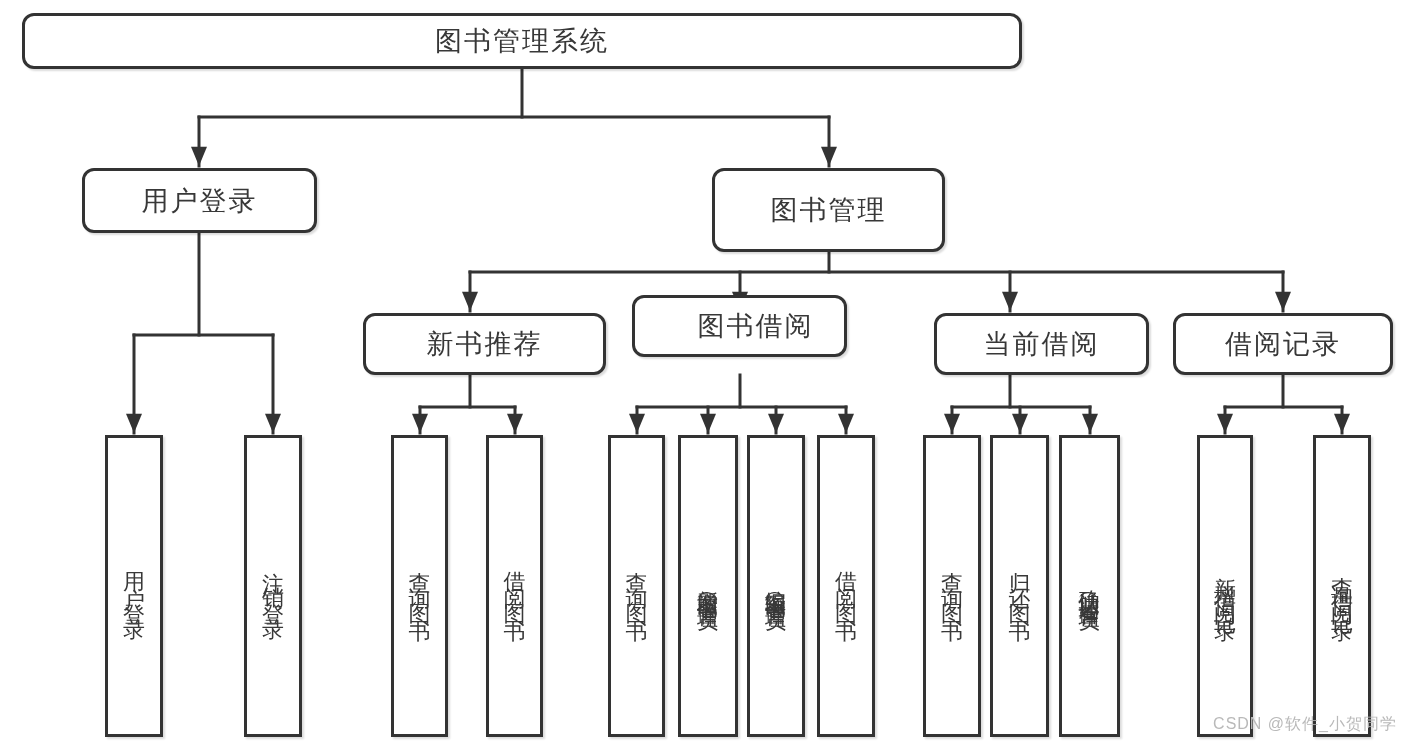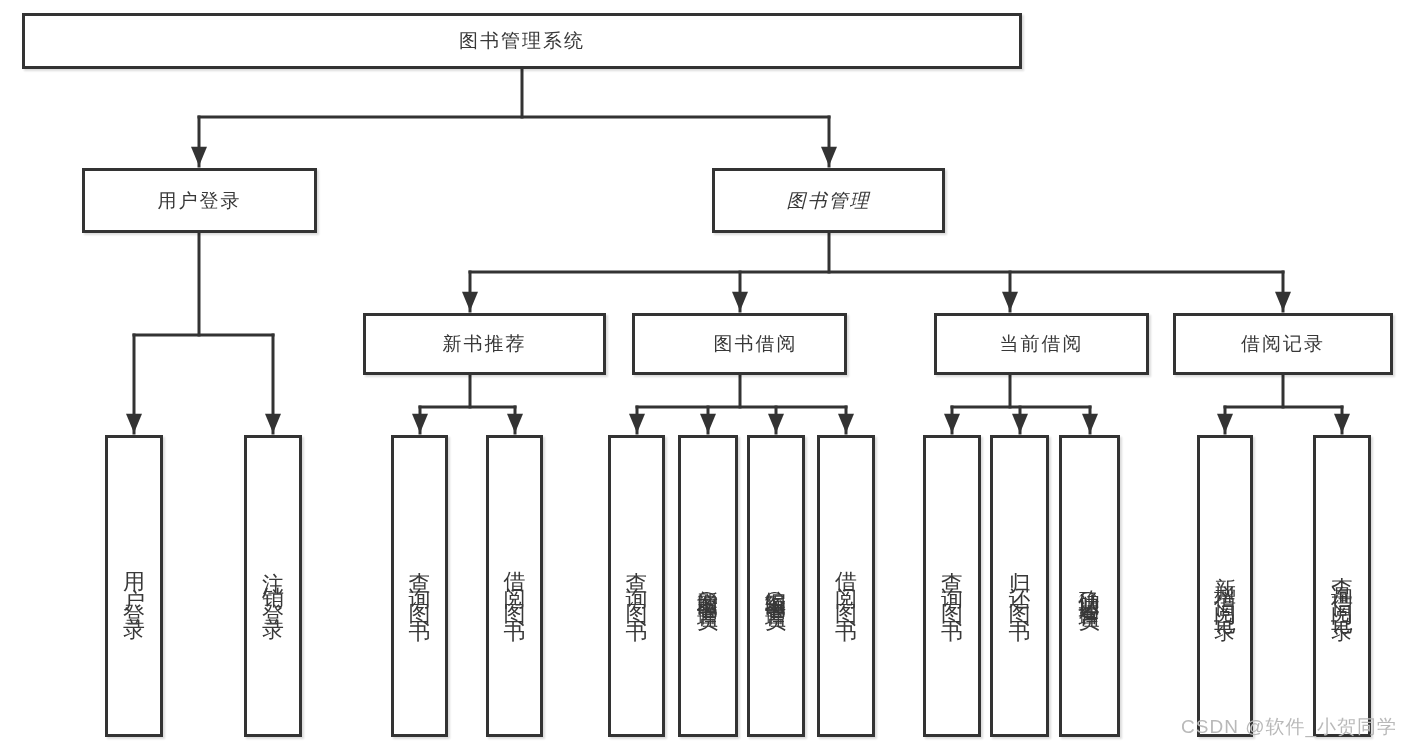--- a/index.html
+++ b/index.html
@@ -14,35 +14,35 @@
   .node{
     position:absolute;
     box-sizing:border-box;
     border:3px solid #333333;
     background:#ffffff;
     box-shadow:2px 2px 2px rgba(0,0,0,0.14);
     display:flex;align-items:center;justify-content:center;
     color:#383838;
     z-index:2;
   }
-  .node.h{font-size:19px;letter-spacing:2px;}
+  .node.h{font-size:27px;letter-spacing:2px;border-radius:12px;}
   .node.leaf{
     writing-mode:vertical-lr;
     text-orientation:mixed;
     font-size:22px;
     letter-spacing:16px;
     line-height:1;
   }
   .node.leaf.len6{letter-spacing:9px;}
   .node.leaf.len9{letter-spacing:3px;font-size:21px;}
   .watermark{
     position:absolute;
     right:8px;top:714px;
     z-index:3;
-    font-size:19px;
+    font-size:16px;
     color:#b9b9b9;
     letter-spacing:1px;
     white-space:nowrap;
   }
 </style>
 </head>
 <body>
 
 <div class="canvas">
 
@@ -92,24 +92,24 @@
       <line x1="1283" y1="375" x2="1283" y2="407"></line>
       <line x1="1225" y1="407" x2="1342" y2="407"></line>
       <line x1="1225" y1="407" x2="1225" y2="433" marker-end="url(#arrow)"></line>
       <line x1="1342" y1="407" x2="1342" y2="433" marker-end="url(#arrow)"></line>
     </g>
   </svg>
 
   <div class="node h" style="left:22px;top:13px;width:1000px;height:56px;">图书管理系统</div>
 
   <div class="node h" style="left:82px;top:168px;width:235px;height:65px;">用户登录</div>
-  <div class="node h" style="left:712px;top:168px;width:233px;height:65px;font-style:italic;">图书管理</div>
+  <div class="node h" style="left:712px;top:168px;width:233px;height:84px;">图书管理</div>
 
   <div class="node h" style="left:363px;top:313px;width:243px;height:62px;">新书推荐</div>
-  <div class="node h" style="left:632px;top:313px;width:215px;height:62px;padding-left:32px;">图书借阅</div>
+  <div class="node h" style="left:632px;top:295px;width:215px;height:62px;padding-left:32px;">图书借阅</div>
   <div class="node h" style="left:902px;top:313px;width:215px;height:62px;margin-left:32px;">当前借阅</div>
   <div class="node h" style="left:1173px;top:313px;width:220px;height:62px;">借阅记录</div>
 
   <div class="node leaf" style="left:105px;top:435px;width:58px;height:302px;">用户登录</div>
   <div class="node leaf" style="left:244px;top:435px;width:58px;height:302px;">注销登录</div>
 
   <div class="node leaf" style="left:391px;top:435px;width:57px;height:302px;">查询图书</div>
   <div class="node leaf" style="left:486px;top:435px;width:57px;height:302px;">借阅图书</div>
 
   <div class="node leaf" style="left:608px;top:435px;width:57px;height:302px;">查询图书</div>

